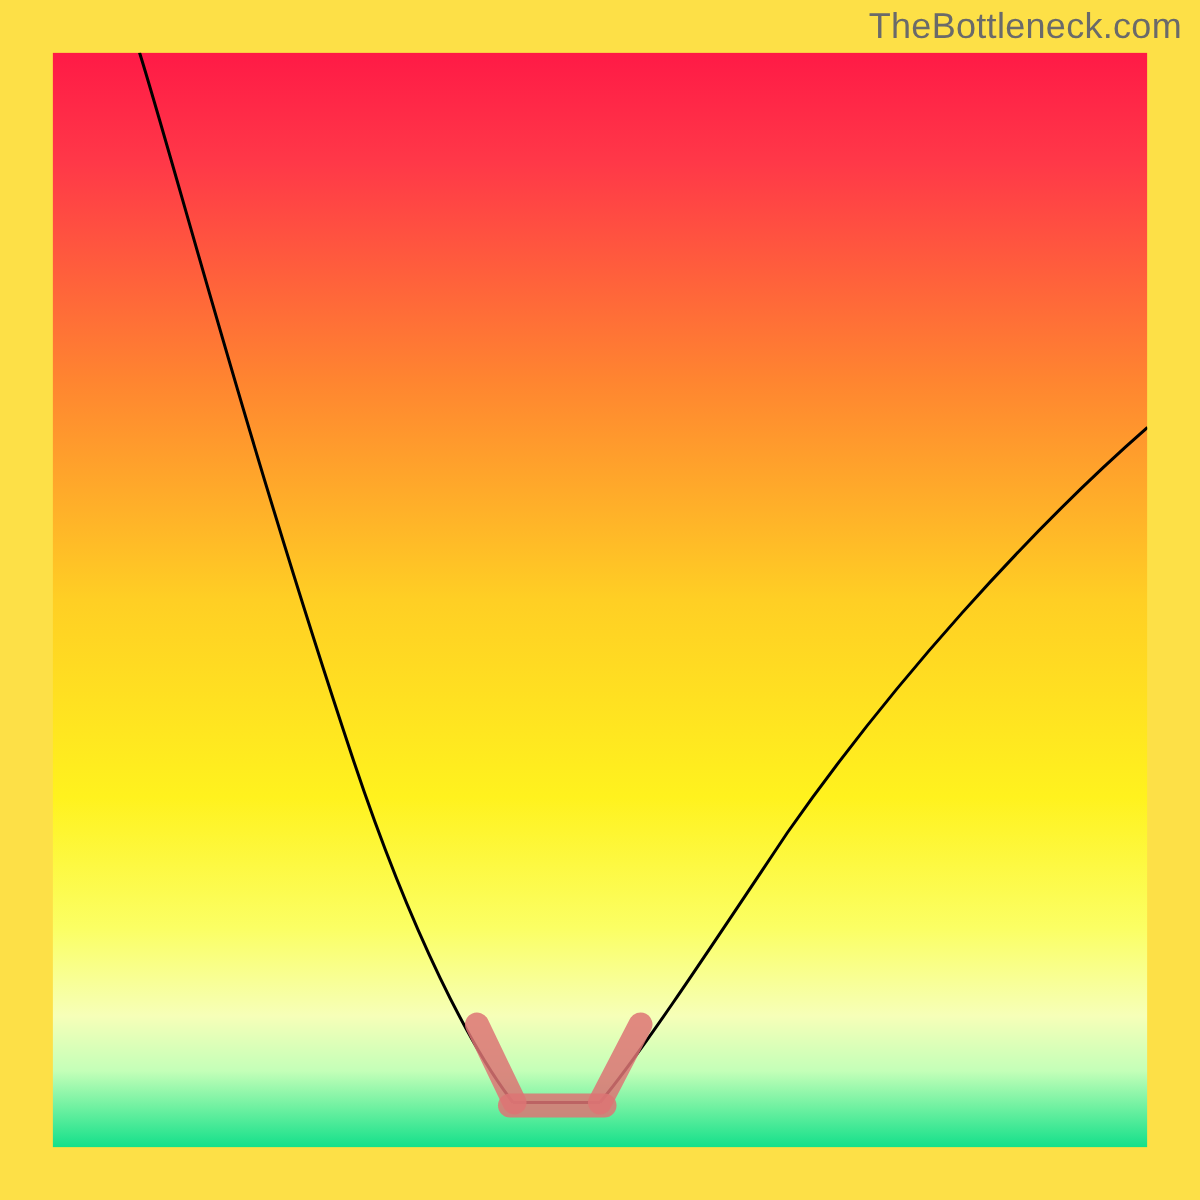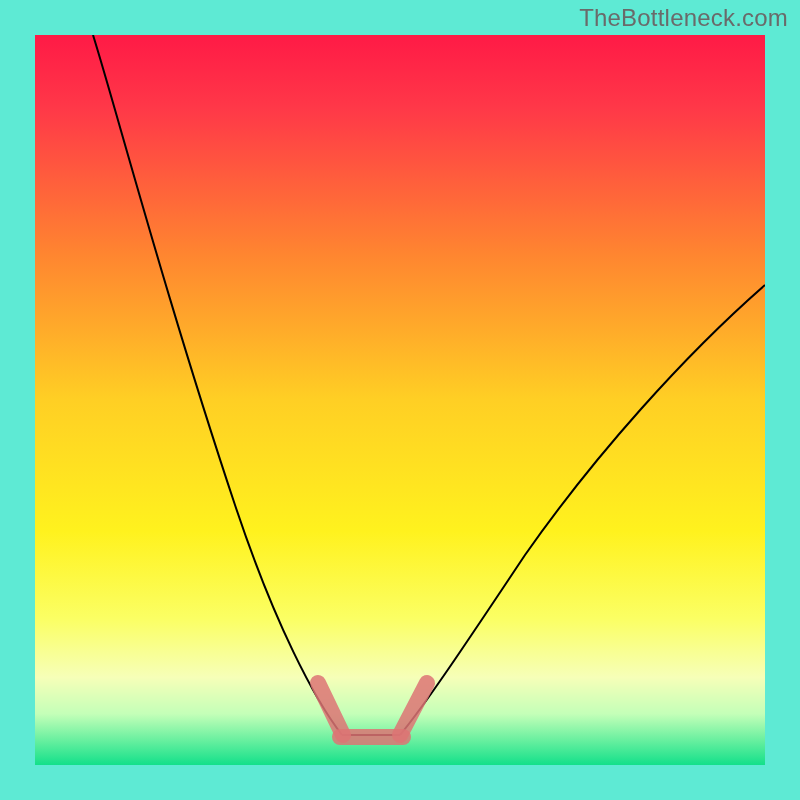--- a/index.html
+++ b/index.html
@@ -4,21 +4,21 @@
 <style>
   body {
     margin: 0;
     padding: 0;
     background: #fff;
   }
   .frame {
     width: 800px;
     height: 800px;
     position: relative;
-    background: #5eead4;
+    background: #fde047;
   }
   .watermark {
     position: absolute;
     top: 4px;
     right: 12px;
     font-family: Arial, Helvetica, sans-serif;
     font-size: 24px;
     color: #6a6a6a;
     letter-spacing: 0.2px;
     z-index: 10;

